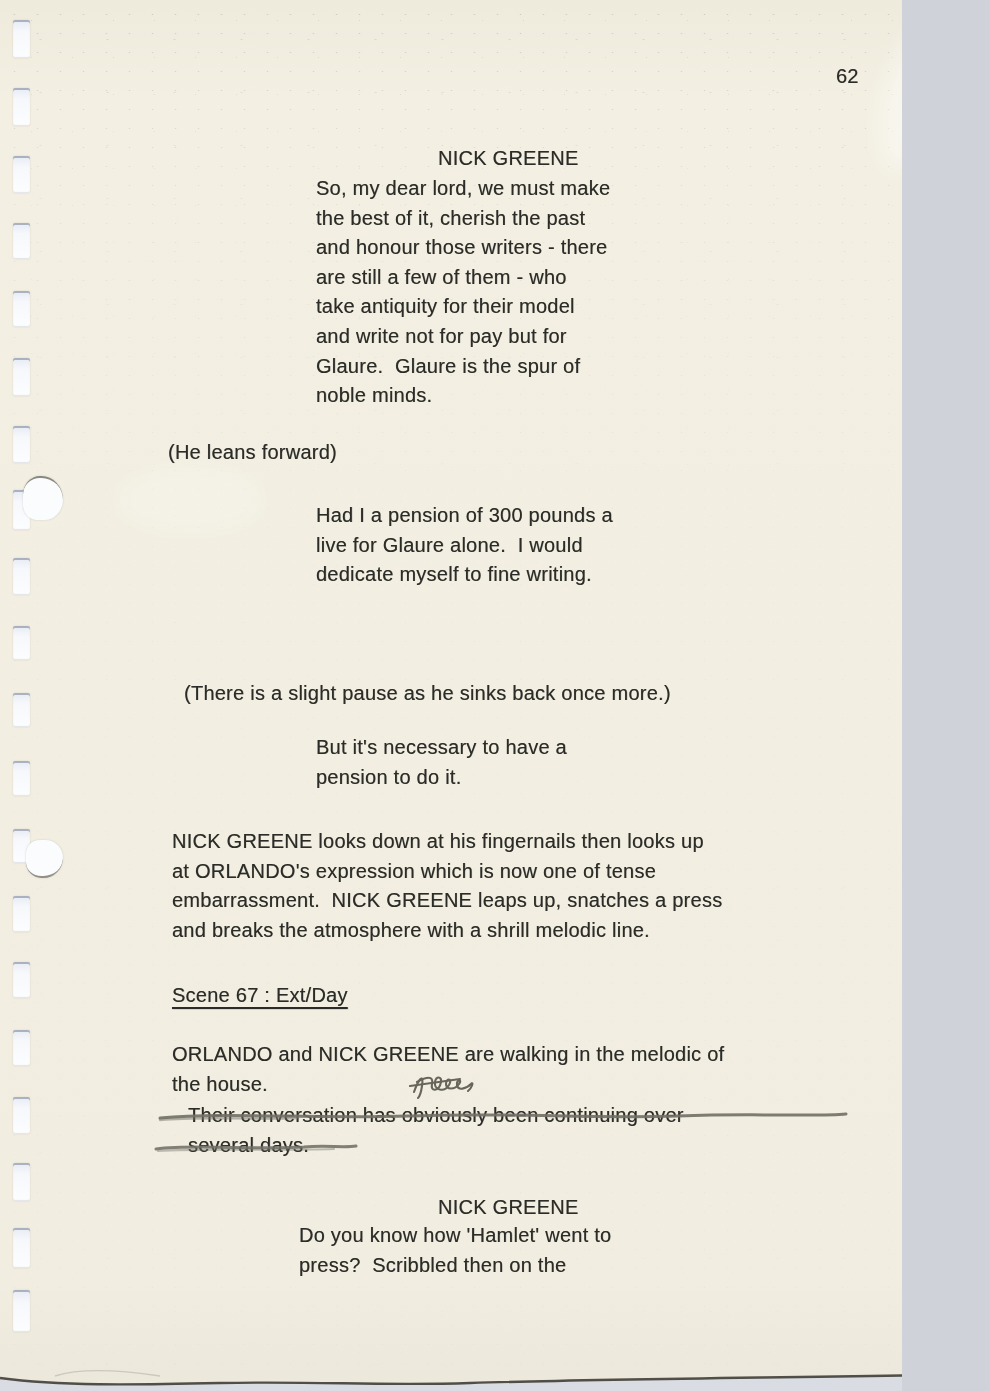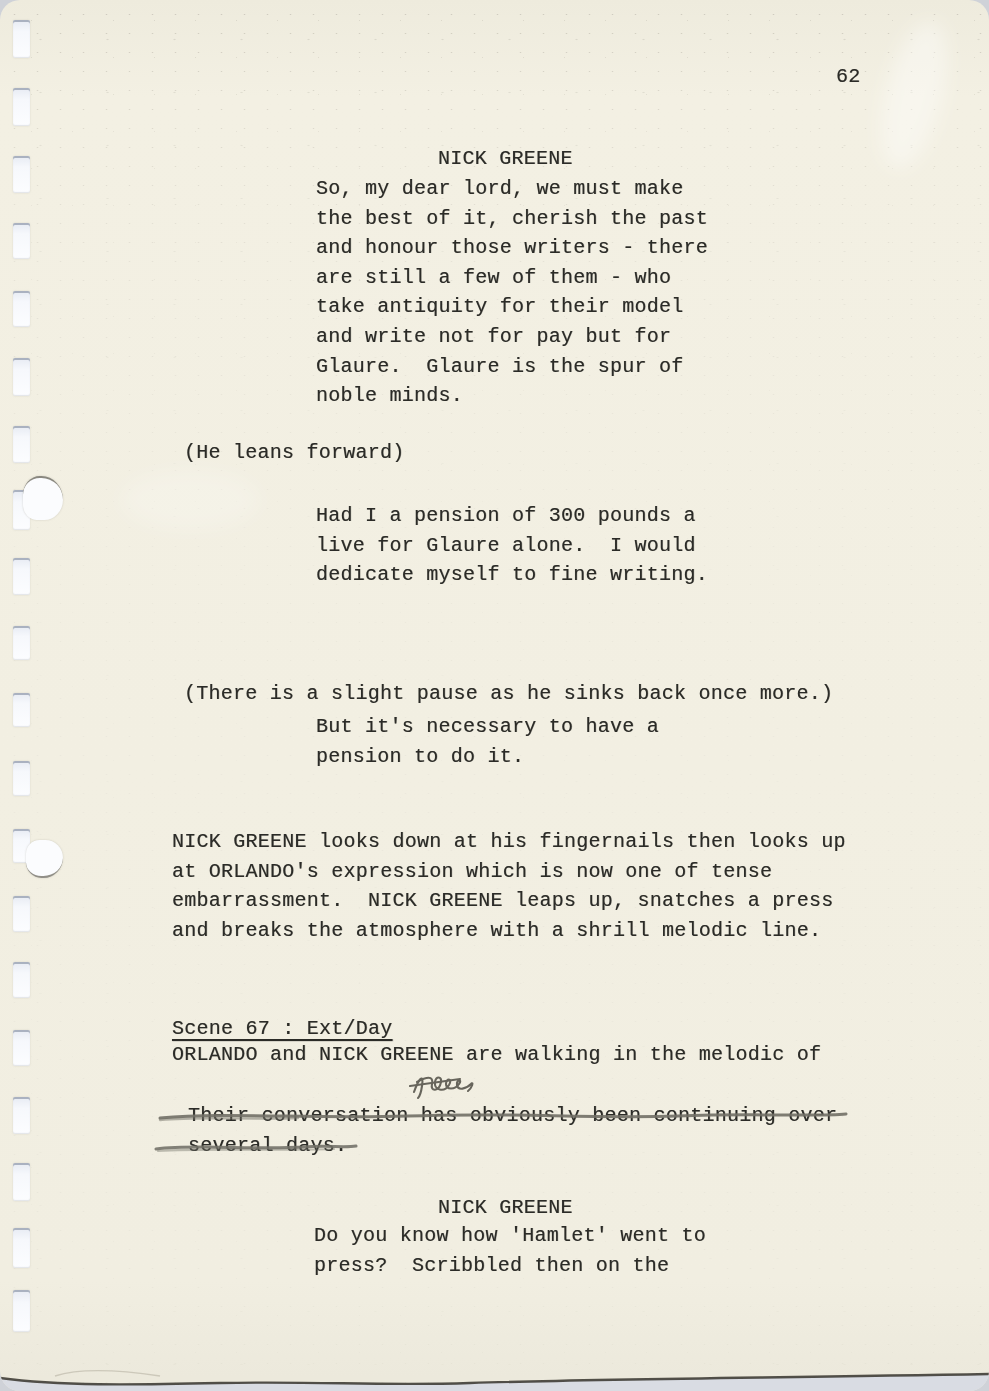--- a/index.html
+++ b/index.html
@@ -1,21 +1,20 @@
 <!DOCTYPE html>
 <html><head>
 <meta charset="utf-8">
 <style>
   html,body{margin:0;padding:0;background:#cfd2d8;}
   .page{
-    position:relative;width:989px;height:1391px;overflow:hidden;
+    position:relative;width:902px;height:1391px;overflow:hidden;
     background:linear-gradient(180deg,#eeebdd 0%,#f3f0e3 7%,#f2efe2 55%,#f1eee1 92%,#ece9dc 99%);
-    font-family:Liberation Mono, monospace;
+    font-family:Liberation Sans, sans-serif;
     color:#2b2b27;
-    border-radius:20px;
   }
   .grain{position:absolute;inset:0;pointer-events:none;opacity:.85;
     background-image:
       radial-gradient(rgba(105,100,90,.30) .6px, transparent 1.1px),
       radial-gradient(rgba(120,115,100,.22) .5px, transparent 1px),
       radial-gradient(rgba(88,86,78,.20) .7px, transparent 1.3px);
     background-size:23px 19px,41px 37px,67px 53px;
     background-position:3px 5px,11px 2px,7px 13px;
     -webkit-mask-image:linear-gradient(180deg,rgba(0,0,0,.95),rgba(0,0,0,.45) 14%,rgba(0,0,0,.16) 40%,rgba(0,0,0,.20) 100%);
     mask-image:linear-gradient(180deg,rgba(0,0,0,.95),rgba(0,0,0,.45) 14%,rgba(0,0,0,.16) 40%,rgba(0,0,0,.20) 100%);
@@ -69,33 +68,33 @@
       <div class="hole" style="top: 1290px; height: 42px;"></div>
     </div>
   <div class="tear tear1"></div>
   <div class="tear tear2"></div>
 
   <div class="tb" style="left:836px;top:62px;">62</div>
 
   <div class="tb" style="left:438px;top:144px;">NICK GREENE</div>
   <div class="tb" style="left:316px;top:174px;"><div class="tline">So, my dear lord, we must make</div><div class="tline">the best of it, cherish the past</div><div class="tline">and honour those writers - there</div><div class="tline">are still a few of them - who</div><div class="tline">take antiquity for their model</div><div class="tline">and write not for pay but for</div><div class="tline">Glaure.  Glaure is the spur of</div><div class="tline">noble minds.</div></div>
 
-  <div class="tb" style="left:184px;top:438px;">(He leans forward)</div>
+  <div class="tb" style="left:168px;top:438px;">(He leans forward)</div>
 
   <div class="tb" style="left:316px;top:501px;"><div class="tline">Had I a pension of 300 pounds a</div><div class="tline">live for Glaure alone.  I would</div><div class="tline">dedicate myself to fine writing.</div></div>
 
   <div class="tb" style="left:184px;top:679px;">(There is a slight pause as he sinks back once more.)</div>
 
-  <div class="tb" style="left:316px;top:712px;"><div class="tline">But it's necessary to have a</div><div class="tline">pension to do it.</div></div>
+  <div class="tb" style="left:316px;top:733px;"><div class="tline">But it's necessary to have a</div><div class="tline">pension to do it.</div></div>
 
   <div class="tb" style="left:172px;top:827px;"><div class="tline">NICK GREENE looks down at his fingernails then looks up</div><div class="tline">at ORLANDO's expression which is now one of tense</div><div class="tline">embarrassment.  NICK GREENE leaps up, snatches a press</div><div class="tline">and breaks the atmosphere with a shrill melodic line.</div></div>
 
-  <div class="tb scene-underline" style="left:172px;top:1014px;">Scene 67 : Ext/Day</div>
+  <div class="tb scene-underline" style="left:172px;top:981px;">Scene 67 : Ext/Day</div>
 
-  <div class="tb" style="left:172px;top:1040px;"><div class="tline">ORLANDO and NICK GREENE are walking in the melodic of</div></div>
+  <div class="tb" style="left:172px;top:1040px;"><div class="tline">ORLANDO and NICK GREENE are walking in the melodic of</div><div class="tline">the house.</div></div>
 
   <div class="tb" style="left:172px;top:1101px;margin-left:16px;"><div class="tline">Their conversation has obviously been continuing over</div><div class="tline">several days.</div></div>
 
   <svg style="left:408px;top:1066px;" width="72" height="36" viewBox="0 0 72 36">
     <g fill="none" stroke="#55534a" stroke-width="2.1" stroke-linecap="round" opacity="0.88">
       <path d="M6,26 C11,12 16,7 14,20 C13,27 12,30 10,32"></path>
       <path d="M9,16 C18,11 26,9 24,18 C22,26 31,26 33,16 C34,10 28,10 27,16 C26,24 36,27 41,19 C45,12 38,12 38,18 C38,24 47,24 51,18 C55,13 48,13 49,19 C50,25 58,23 63,18 C66,15 64,22 60,25"></path>
       <path d="M2,20 L52,13"></path>
     </g>
   </svg>
@@ -107,20 +106,20 @@
     </g>
   </svg>
   <svg style="left:154px;top:1141px;" width="206" height="14" viewBox="0 0 206 14">
     <g fill="none" stroke="#716f66" stroke-linecap="round">
       <path d="M2,8 C40,3 100,9 150,6 C172,4 190,7 202,5" stroke-width="3" opacity="0.88"></path>
       <path d="M4,10 C50,7 120,10 180,8" stroke-width="2.2" opacity="0.42"></path>
     </g>
   </svg>
 
   <div class="tb" style="left:438px;top:1193px;">NICK GREENE</div>
-  <div class="tb" style="left:314px;top:1221px;"><div class="tline">Do you know how 'Hamlet' went to</div><div class="tline">press?  Scribbled then on the</div></div>
+  <div class="tb" style="left:299px;top:1221px;"><div class="tline">Do you know how 'Hamlet' went to</div><div class="tline">press?  Scribbled then on the</div></div>
 
   <svg style="left:0;top:1362px;" width="989" height="29" viewBox="0 0 989 29">
     <path d="M0,16 C60,24 130,23 220,21 C320,19 380,24 470,21 C600,17 760,16 989,12 L989,29 L0,29 Z" fill="#d9dce3"></path>
     <path d="M0,16 C60,24 130,23 220,21 C320,19 380,24 470,21 C600,17 760,16 989,12" fill="none" stroke="#36342d" stroke-width="2.4" opacity="0.85"></path>
     <path d="M55,14 C80,6 120,8 160,14" fill="none" stroke="#b7b3a4" stroke-width="1.4" opacity="0.6"></path>
   </svg>
 </div>
 
 </body></html>

